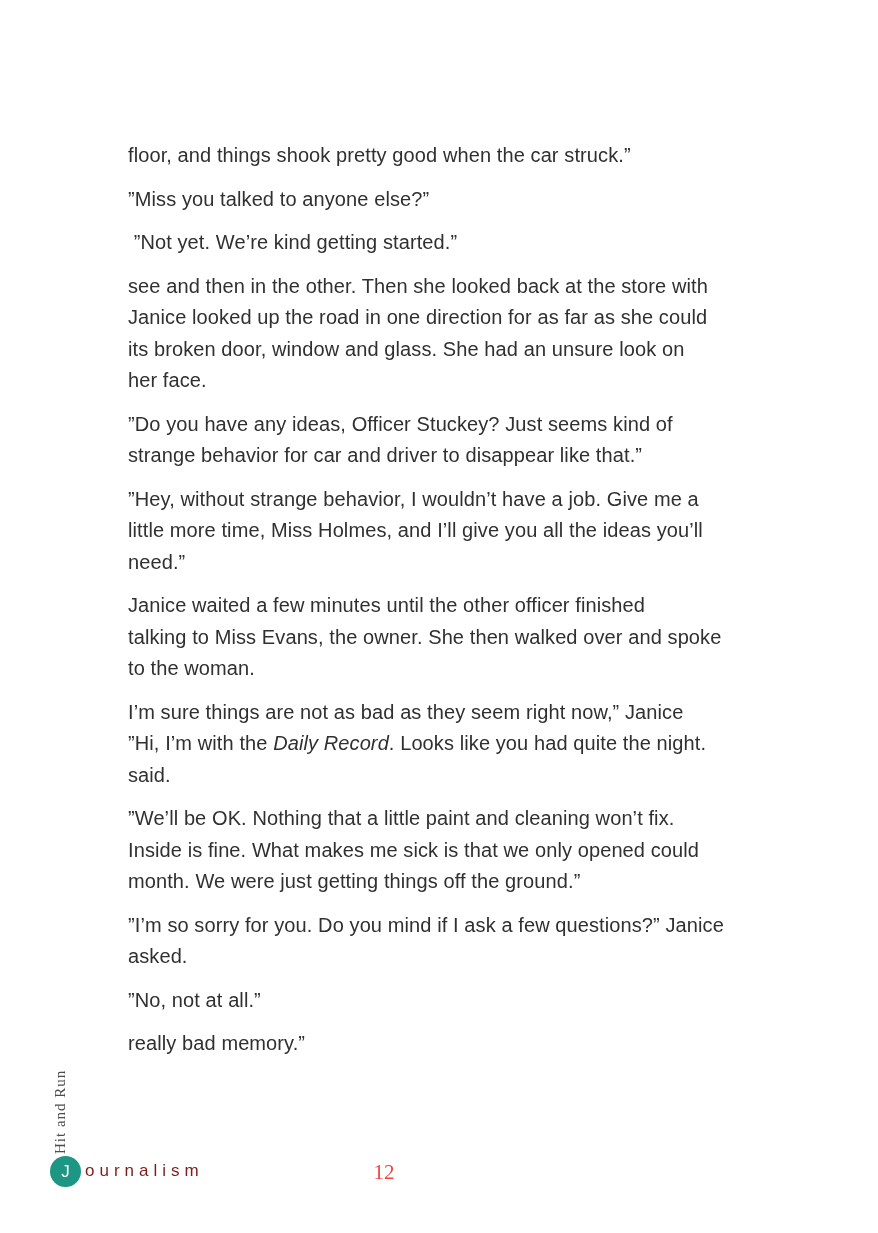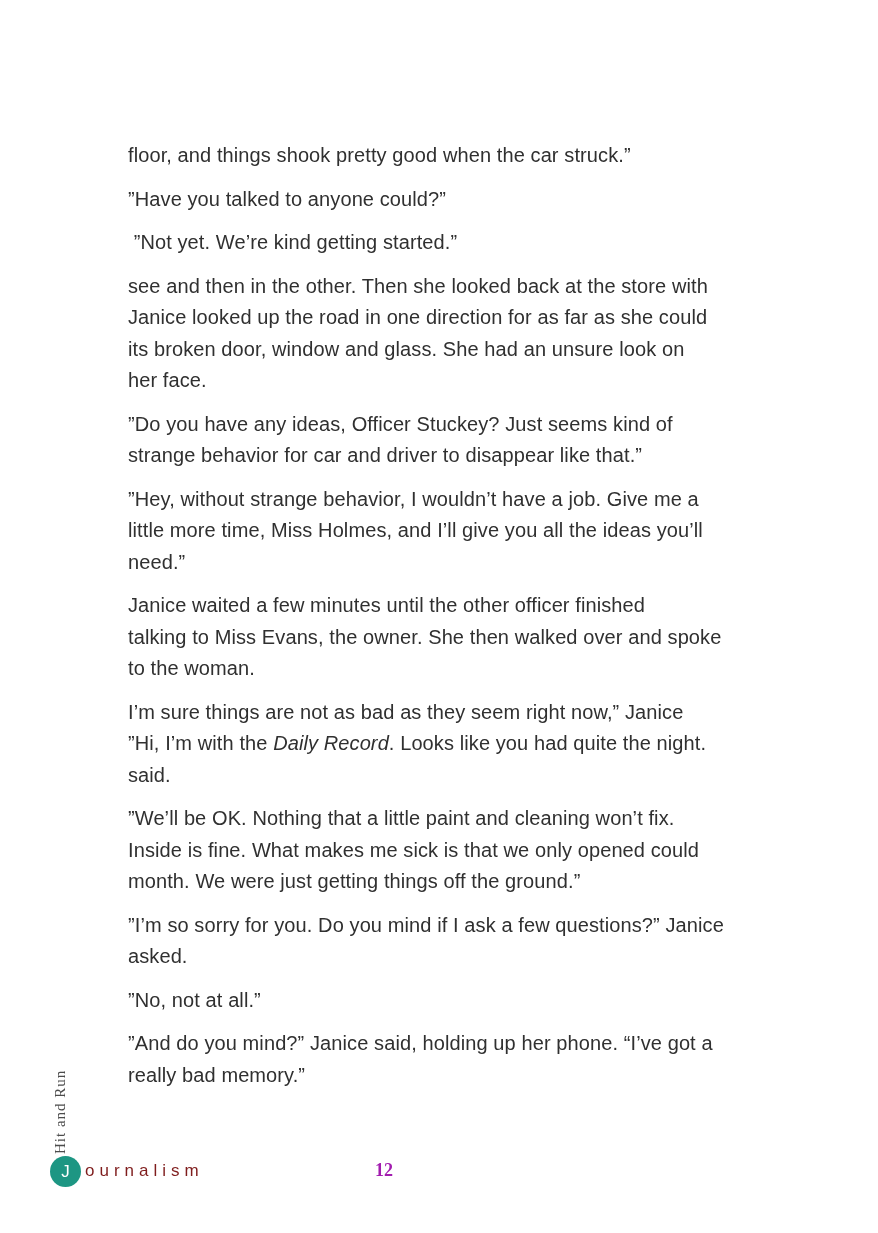--- a/index.html
+++ b/index.html
@@ -28,34 +28,34 @@
   .logo-circle {
     width:31px; height:31px; border-radius:50%; background:#1d9683;
     color:#ffffff; display:flex; align-items:center; justify-content:center;
     font-size:17px; line-height:1;
   }
   .logo-rest {
     margin-left:4px; font-size:17px; letter-spacing:5px; color:#7f1d1d;
   }
   .page-number {
     position:absolute; left:0; right:0; top:1160px; text-align:center;
-    font-family:"Liberation Serif", serif; font-size:18px; color:#a21caf;font-weight:bold;
+    font-family:"Liberation Serif", serif; font-size:21px; color:#ef4444;
   }
 </style>
 </head>
 <body>
 
 <div class="page">
 
   <main class="text-block">
     <p>
       <span class="line">floor, and things shook pretty good when the car struck.”</span>
     </p>
     <p>
-      <span class="line">”Have you talked to anyone could?”</span>
+      <span class="line">”Miss you talked to anyone else?”</span>
     </p>
     <p>
       <span class="line"> ”Not yet. We’re kind getting started.”</span>
     </p>
     <p>
       </p>
       <div class="line">see and then in the other. Then she looked back at the store with</div>
       <div class="line">Janice looked up the road in one direction for as far as she could</div>
       <div class="line">its broken door, window and glass. She had an unsure look on</div>
       <div class="line">her face.</div>
@@ -92,21 +92,20 @@
     <p>
       </p>
       <div class="line">”I’m so sorry for you. Do you mind if I ask a few questions?” Janice</div>
       <div class="line">asked.</div>
     <p></p>
     <p>
       <span class="line">”No, not at all.”</span>
     </p>
     <p>
       </p>
-      <div class="line">”And do you mind?” Janice said, holding up her phone. “I’ve got a</div>
       <div class="line">really bad memory.”</div>
     <p></p>
   </main>
 
   <aside class="spine-title">Hit and Run</aside>
 
   <footer>
     <div class="logo">
       <span class="logo-circle">
         <span>J</span>

